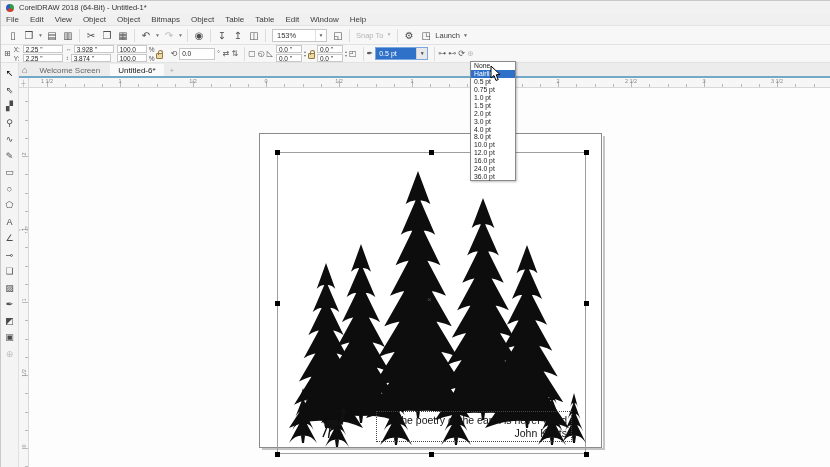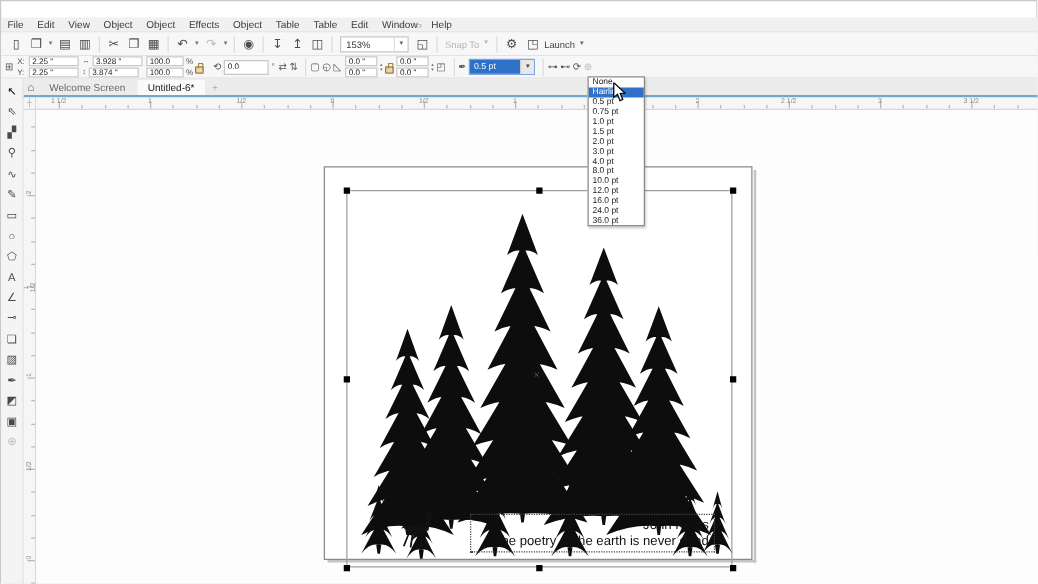--- a/index.html
+++ b/index.html
@@ -112,32 +112,36 @@
   .ditem { height:7.9px; font-size:6.8px; color:#222; padding-left:3px; display:flex; align-items:center; }
   .ditem.hl { background:#2f71c9; color:#fff; }
 
   .cursor { position:absolute; z-index:99; }
 </style>
 </head>
 <body>
 
 <div id="app">
 
+  <div class="titlebar">
+    <div class="app-logo"></div>
+    <div class="title-text">CorelDRAW 2018 (64-Bit) - Untitled-1*</div>
+  </div>
 
   <div class="menubar">
     <div class="menu-extras">
       <span>⌐</span>
       <span>▭</span>
     </div>
   <span class="menu-item">File</span>
       <span class="menu-item">Edit</span>
       <span class="menu-item">View</span>
       <span class="menu-item">Object</span>
       <span class="menu-item">Object</span>
-      <span class="menu-item">Effects</span>
+      <span class="menu-item">Bitmaps</span>
       <span class="menu-item">Object</span>
       <span class="menu-item">Table</span>
       <span class="menu-item">Table</span>
       <span class="menu-item">Edit</span>
       <span class="menu-item">Window</span>
       <span class="menu-item">Help</span>
     </div>
 
   <div class="stdbar">
       <div class="tbtn">▯</div>
@@ -408,22 +412,22 @@
         <g transform="translate(286,315)">
           <ellipse cx="18" cy="21" rx="8.5" ry="4.5" fill="#111" transform="rotate(-8 18 21)"></ellipse>
           <polygon points="24,20 27,9 30.5,10 27.5,22" fill="#111"></polygon>
           <ellipse cx="28.5" cy="8.5" rx="3" ry="2.1" fill="#111" transform="rotate(22 28.5 8.5)"></ellipse>
           <path d="M28,6 C27,2.5 25.5,1.5 23,1 M26.5,3.5 L24.5,1.2 M29.5,6 C30.5,2.5 32.5,1.2 34.5,2 M31.5,3.2 L32.5,0.8" stroke="#111" stroke-width="0.9" fill="none"></path>
           <path d="M12,24 L8,34 M15,25 L13.5,35 M23.5,24.5 L27.5,33 M21,25 L23,34" stroke="#111" stroke-width="1.4" fill="none"></path>
           <polygon points="10.5,19.5 7.5,17.5 9,21" fill="#111"></polygon>
         </g>
       </svg>
     <div class="quote-box">
+      <div>The poetry of the earth is never dead</div>
       <div>John Keats</div>
-      <div>The poetry of the earth is never dead</div>
     </div>
     <div id="handles">
         <div class="handle" style="left: 246px; top: 62px;"></div>
         <div class="handle" style="left: 400px; top: 62px;"></div>
         <div class="handle" style="left: 555px; top: 62px;"></div>
         <div class="handle" style="left: 246px; top: 213px;"></div>
         <div class="handle" style="left: 555px; top: 213px;"></div>
         <div class="handle" style="left: 246px; top: 364px;"></div>
         <div class="handle" style="left: 400px; top: 364px;"></div>
         <div class="handle" style="left: 555px; top: 364px;"></div>

